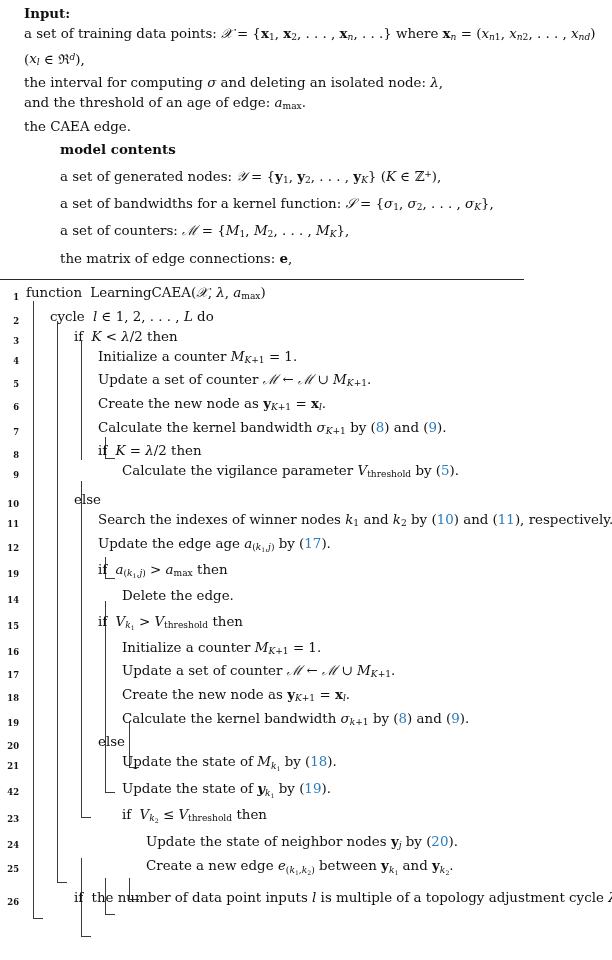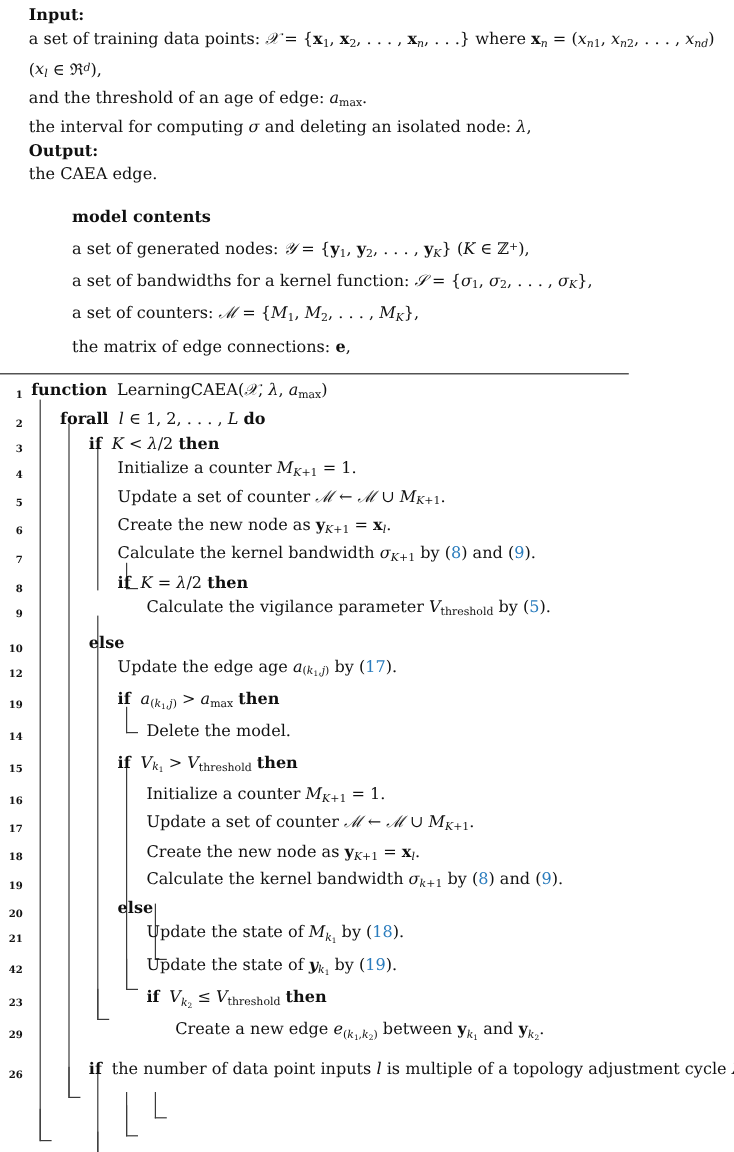--- a/index.html
+++ b/index.html
@@ -24,21 +24,21 @@
 
   
   .preamble {
     padding: 4px 6px 0 24px;
     font-size: 13.4px;
     line-height: 19.6px;
   }
   .pre-line { white-space: nowrap; }
   .bold { font-weight: bold; }
   .contents {
-    margin-top: 14px;
+    margin-top: 2px;
     padding-left: 36px;
     line-height: 22.6px;
   }
   .contents .pre-line { margin-top: 1px; }
   .contents .head { margin-bottom: 2px; }
 
   
   .rule {
     border: 0;
     border-top: 1px solid #2a2a2a;
@@ -101,43 +101,42 @@
     width: 9px;
   }
 
   
   .it { font-style: italic; }
   .bf { font-weight: bold; }
   .cal { font-style: italic; font-family: "DejaVu Serif", "Liberation Serif", serif; }
   sub { font-size: 0.68em; vertical-align: -0.26em; }
   sup { font-size: 0.68em; vertical-align: 0.42em; }
   .ref { color: #2a7cbd; }
-  .kw { font-weight: bold; }
+  .kw { font-weight: normal; }
   .vecb { font-weight: bold; font-style: normal; }
   .sp { display: inline-block; width: 4px; }
 </style>
 </head>
 <body>
 
 <div class="page">
 
   <div class="preamble">
 
     <div class="pre-line bold">Input:</div>
 
     <div class="pre-line">a
       set of training data points: <span class="cal">𝒳</span> = {<span class="vecb">x</span><sub>1</sub>, <span class="vecb">x</span><sub>2</sub>, . . . , <span class="vecb">x</span><sub><span class="it">n</span></sub>, . . .} where <span class="vecb">x</span><sub><span class="it">n</span></sub> = (<span class="it">x</span><sub><span class="it">n</span>1</sub>, <span class="it">x</span><sub><span class="it">n</span>2</sub>, . . . , <span class="it">x</span><sub><span class="it">nd</span></sub>)</div>
 
     <div class="pre-line">(<span class="it">x<sub>l</sub></span> ∈ ℜ<sup><span class="it">d</span></sup>),</div>
 
+    <div class="pre-line">the interval for computing <span class="it">σ</span> and deleting an isolated node: <span class="it">λ</span>,</div>
+
     <div class="pre-line">and the threshold of an age of edge: <span class="it">a</span><sub>max</sub>.</div>
 
-    <div class="pre-line">the interval for computing <span class="it">σ</span> and deleting an isolated node: <span class="it">λ</span>,</div>
-
-    <div class="pre-line bold">Output:</div>
 
     <div class="pre-line">the CAEA edge.</div>
 
     <div class="contents">
       <div class="pre-line bold head">model contents</div>
 
       <div class="pre-line">a set of generated nodes: <span class="cal">𝒴</span> = {<span class="vecb">y</span><sub>1</sub>, <span class="vecb">y</span><sub>2</sub>, . . . , <span class="vecb">y</span><sub><span class="it">K</span></sub>} (<span class="it">K</span> ∈ ℤ<sup>+</sup>),</div>
 
       <div class="pre-line">a set of bandwidths for a kernel function: <span class="cal">𝒮</span> = {<span class="it">σ</span><sub>1</sub>, <span class="it">σ</span><sub>2</sub>, . . . , <span class="it">σ</span><sub><span class="it">K</span></sub>},</div>
 
@@ -183,21 +182,21 @@
       <div class="elbow" style="left:129px; top:598px; height:21px;"></div>
     </div>
 
     <div class="row">
       <span class="lnum">1</span>
       <span class="code i0"><span class="kw">function</span><span class="sp"></span> LearningCAEA(<span class="cal">𝒳</span>, <span class="it">λ</span>, <span class="it">a</span><sub>max</sub>)</span>
     </div>
 
     <div class="row">
       <span class="lnum">2</span>
-      <span class="code i1"><span class="kw">forall</span><span class="sp"></span> <span class="it">l</span> ∈ 1, 2, . . . , <span class="it">L</span> <span class="kw">do</span></span>
+      <span class="code i1"><span class="kw">cycle</span><span class="sp"></span> <span class="it">l</span> ∈ 1, 2, . . . , <span class="it">L</span> <span class="kw">do</span></span>
     </div>
 
     <div class="row">
       <span class="lnum">3</span>
       <span class="code i2"><span class="kw">if</span><span class="sp"></span> <span class="it">K</span> &lt; <span class="it">λ</span>/2 <span class="kw">then</span></span>
     </div>
 
     <div class="row">
       <span class="lnum">4</span>
       <span class="code i3">Initialize a counter <span class="it">M</span><sub><span class="it">K</span>+1</sub> = 1.</span>
@@ -226,34 +225,38 @@
     <div class="row">
       <span class="lnum">9</span>
       <span class="code i4">Calculate the vigilance parameter <span class="it">V</span><sub>threshold</sub> by (<span class="ref">5</span>).</span>
     </div>
 
     <div class="row gap">
       <span class="lnum">10</span>
       <span class="code i2"><span class="kw">else</span></span>
     </div>
 
+    <div class="row">
+      <span class="lnum">11</span>
+      <span class="code i3">Search the indexes of winner nodes <span class="it">k</span><sub>1</sub> and <span class="it">k</span><sub>2</sub> by (<span class="ref">10</span>) and (<span class="ref">11</span>), respectively.</span>
+    </div>
 
     <div class="row">
       <span class="lnum">12</span>
       <span class="code i3">Update the edge age <span class="it">a</span><sub>(<span class="it">k</span><sub>1</sub>,<span class="it">j</span>)</sub> by (<span class="ref">17</span>).</span>
     </div>
 
     <div class="row">
       <span class="lnum">19</span>
       <span class="code i3"><span class="kw">if</span><span class="sp"></span> <span class="it">a</span><sub>(<span class="it">k</span><sub>1</sub>,<span class="it">j</span>)</sub> &gt; <span class="it">a</span><sub>max</sub> <span class="kw">then</span></span>
     </div>
 
     <div class="row">
       <span class="lnum">14</span>
-      <span class="code i4">Delete the model.</span>
+      <span class="code i4">Delete the edge.</span>
     </div>
 
     <div class="row gap">
       <span class="lnum">15</span>
       <span class="code i3"><span class="kw">if</span><span class="sp"></span> <span class="it">V</span><sub><span class="it">k</span><sub>1</sub></sub> &gt; <span class="it">V</span><sub>threshold</sub> <span class="kw">then</span></span>
     </div>
 
     <div class="row">
       <span class="lnum">16</span>
       <span class="code i4">Initialize a counter <span class="it">M</span><sub><span class="it">K</span>+1</sub> = 1.</span>
@@ -287,23 +290,27 @@
     <div class="row">
       <span class="lnum">42</span>
       <span class="code i4">Update the state of <span class="it bf">y</span><sub><span class="it">k</span><sub>1</sub></sub> by (<span class="ref">19</span>).</span>
     </div>
 
     <div class="row">
       <span class="lnum">23</span>
       <span class="code i4"><span class="kw">if</span><span class="sp"></span> <span class="it">V</span><sub><span class="it">k</span><sub>2</sub></sub> ≤ <span class="it">V</span><sub>threshold</sub> <span class="kw">then</span></span>
     </div>
 
-
-    <div class="row">
-      <span class="lnum">29</span>
+    <div class="row">
+      <span class="lnum">24</span>
+      <span class="code i5">Update the state of neighbor nodes <span class="vecb">y</span><sub><span class="it">j</span></sub> by (<span class="ref">20</span>).</span>
+    </div>
+
+    <div class="row">
+      <span class="lnum">25</span>
       <span class="code i5">Create a new edge <span class="it">e</span><sub>(<span class="it">k</span><sub>1</sub>,<span class="it">k</span><sub>2</sub>)</sub> between <span class="vecb">y</span><sub><span class="it">k</span><sub>1</sub></sub> and <span class="vecb">y</span><sub><span class="it">k</span><sub>2</sub></sub>.</span>
     </div>
 
     <div class="row gap">
       <span class="lnum">26</span>
       <span class="code i2"><span class="kw">if</span><span class="sp"></span> the number of data point inputs <span class="it">l</span> is multiple of a topology adjustment cycle <span class="it">λ</span></span>
     </div>
 
   </div>
 

